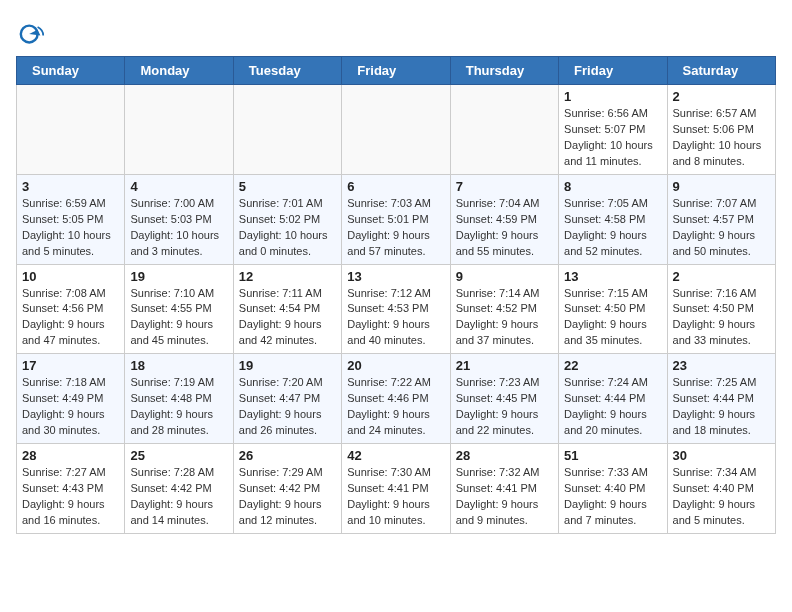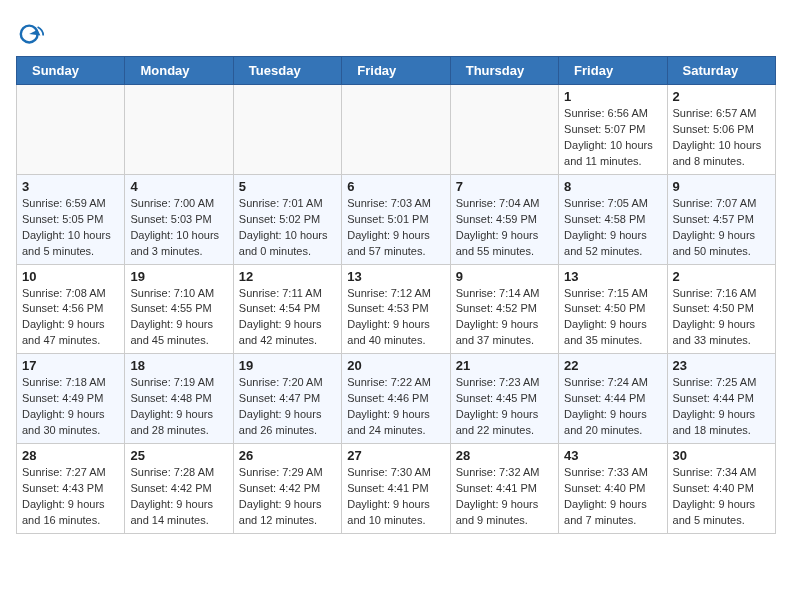--- a/index.html
+++ b/index.html
@@ -237,29 +237,29 @@
         </td>
         <td>
           <span class="day-num">25</span>
           <div class="day-detail">Sunrise: 7:28 AM<br>Sunset: 4:42 PM<br>Daylight: 9 hours and 14 minutes.</div>
         </td>
         <td>
           <span class="day-num">26</span>
           <div class="day-detail">Sunrise: 7:29 AM<br>Sunset: 4:42 PM<br>Daylight: 9 hours and 12 minutes.</div>
         </td>
         <td>
-          <span class="day-num">27</span>
+          <span class="day-num">42</span>
           <div class="day-detail">Sunrise: 7:30 AM<br>Sunset: 4:41 PM<br>Daylight: 9 hours and 10 minutes.</div>
         </td>
         <td>
           <span class="day-num">28</span>
           <div class="day-detail">Sunrise: 7:32 AM<br>Sunset: 4:41 PM<br>Daylight: 9 hours and 9 minutes.</div>
         </td>
         <td>
-          <span class="day-num">43</span>
+          <span class="day-num">51</span>
           <div class="day-detail">Sunrise: 7:33 AM<br>Sunset: 4:40 PM<br>Daylight: 9 hours and 7 minutes.</div>
         </td>
         <td>
           <span class="day-num">30</span>
           <div class="day-detail">Sunrise: 7:34 AM<br>Sunset: 4:40 PM<br>Daylight: 9 hours and 5 minutes.</div>
         </td>
       </tr>
     </tbody>
 </table>
 

